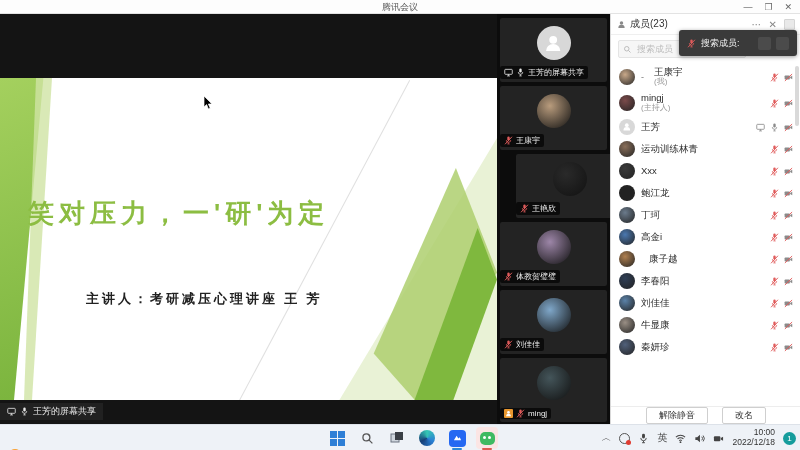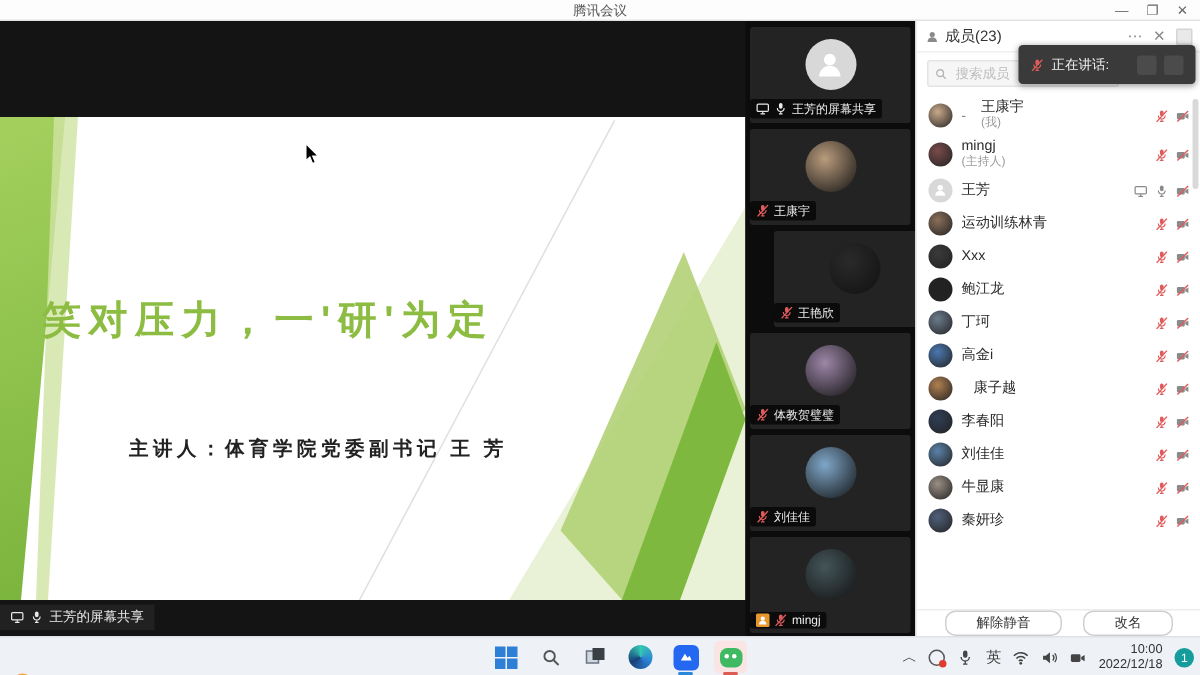--- a/index.html
+++ b/index.html
@@ -61,22 +61,22 @@
   .m-list{left:0;top:50px;width:190px;height:340px;overflow:hidden;}
   .m-row{position:relative;width:100%;display:flex;align-items:center;padding:0 8px;gap:6px;}
   .m-row .avatar{width:16px;height:16px;border-radius:50%;flex:0 0 auto;}
   .m-name-wrap{display:flex;flex-direction:column;line-height:1.1;min-width:0;}
   .m-name{font-size:9.5px;color:#2b2b2b;white-space:nowrap;}
   .m-sub{font-size:8px;color:#9a9a9a;}
   .m-prefix{color:#777;font-size:9px;margin-right:4px;}
   .m-icons{margin-left:auto;display:flex;align-items:center;gap:5px;}
   .m-footer{left:0;top:392px;width:190px;height:18px;border-top:1px solid #ededed;
             display:flex;align-items:center;justify-content:center;gap:14px;}
-  .m-btn{font-size:9px;color:#333;background:#fff;border:1px solid #cfcfcf;border-radius:7px;
-         padding:1px 20px;cursor:pointer;font-family:Liberation Mono, monospace;}
+  .m-btn{font-size:9px;color:#333;background:#fff;border:1px solid #cfcfcf;border-radius:2px;
+         padding:1px 12px;cursor:pointer;font-family:Liberation Mono, monospace;}
   .m-scrollbar{right:1px;top:52px;width:4px;height:60px;background:#d9d9d9;border-radius:2px;}
 
   .avatar-placeholder{background:#d8d8d8;display:flex;align-items:center;justify-content:center;}
   .avatar-placeholder svg{width:60%;height:60%;}
 
   
   .taskbar{left:0;top:424px;width:800px;height:26px;background:#eef2f7;border-top:1px solid #dde2e9;}
   .weather{left:8px;top:2px;display:flex;align-items:center;gap:6px;}
   .sun{width:14px;height:14px;border-radius:50%;background:radial-gradient(circle at 40% 40%,#ffb347,#f28c1b);}
   .weather .wtxt{display:flex;flex-direction:column;line-height:1.05;margin-top:36px;}
@@ -125,21 +125,21 @@
       <div class="shape" style="left:24px;top:0;width:40px;height:322px;background:#cfe4a4;opacity:.8;
                   clip-path:polygon(30% 0,70% 0,20% 100%,0 100%);"></div>
       <div class="shape" style="left:300px;top:60px;width:197px;height:262px;background:#e9f2d6;
                   clip-path:polygon(100% 0,100% 100%,20% 100%);"></div>
       <div class="shape" style="left:360px;top:90px;width:137px;height:232px;background:#aecf6f;opacity:.85;
                   clip-path:polygon(70% 0,100% 45%,40% 100%,10% 80%);"></div>
       <div class="shape" style="left:400px;top:150px;width:97px;height:172px;background:#7fb83e;
                   clip-path:polygon(80% 0,100% 30%,55% 100%,15% 100%);"></div>
       <div class="shape" style="left:320px;top:-20px;width:1px;height:380px;background:#c9c9c9;transform:rotate(28deg);opacity:.6;"></div>
       <div class="shape slide-title">笑对压力，一'研'为定</div>
-      <div class="shape slide-presenter">主讲人：体育学院党委副书记  王 芳</div>
+      <div class="shape slide-presenter">主讲人：考研减压心理讲座  王 芳</div>
     </div>
     <svg class="abs cursor-arrow" viewBox="0 0 10 14">
       <polygon points="1,0 1,11 3.6,8.6 5.4,13 7.2,12.2 5.4,8 9,8" fill="#000" stroke="#fff" stroke-width="0.7"></polygon>
     </svg>
     <div class="abs share-overlay">
       <span class="icon">
           <svg viewBox="0 0 12 12">
             <rect x="1" y="1.8" width="10" height="6.6" rx="1" fill="none" stroke="#e8e8e8" stroke-width="1.1"></rect>
             <path d="M4 10.6h4M6 8.4v2.2" stroke="#e8e8e8" stroke-width="1"></path>
           </svg>
@@ -284,21 +284,21 @@
     </div>
     <div class="abs speak-tip">
       <span class="icon" id="tip-mic">
           <svg viewBox="0 0 12 12">
             <rect x="4.4" y="0.8" width="3.2" height="5.2" rx="1.6" fill="#e05b5b"></rect>
             <path d="M3 5.4a3 3 0 0 0 6 0" fill="none" stroke="#e05b5b" stroke-width="1"></path>
             <path d="M6 8.6v1.8M4.4 10.6h3.2" stroke="#e05b5b" stroke-width="1"></path>
             <line x1="1.4" y1="11" x2="10.6" y2="1" stroke="#e05b5b" stroke-width="1.3"></line>
           </svg>
         </span>
-      <span class="txt">正在讲话:</span>
+      <span class="txt">搜索成员:</span>
       <span class="ghost" style="margin-left:auto;"></span>
       <span class="ghost"></span>
     </div>
     <div class="abs m-list" id="member-list">
         <div class="m-row" style="height: 26px;">
           <span class="avatar" style="background: radial-gradient(circle at 38% 35%, rgb(201, 169, 138), rgb(34, 34, 34));"></span>
           <span class="m-prefix">-</span>
           <span class="m-name-wrap">
             <span class="m-name">王康宇</span>
             <span class="m-sub">(我)</span>

